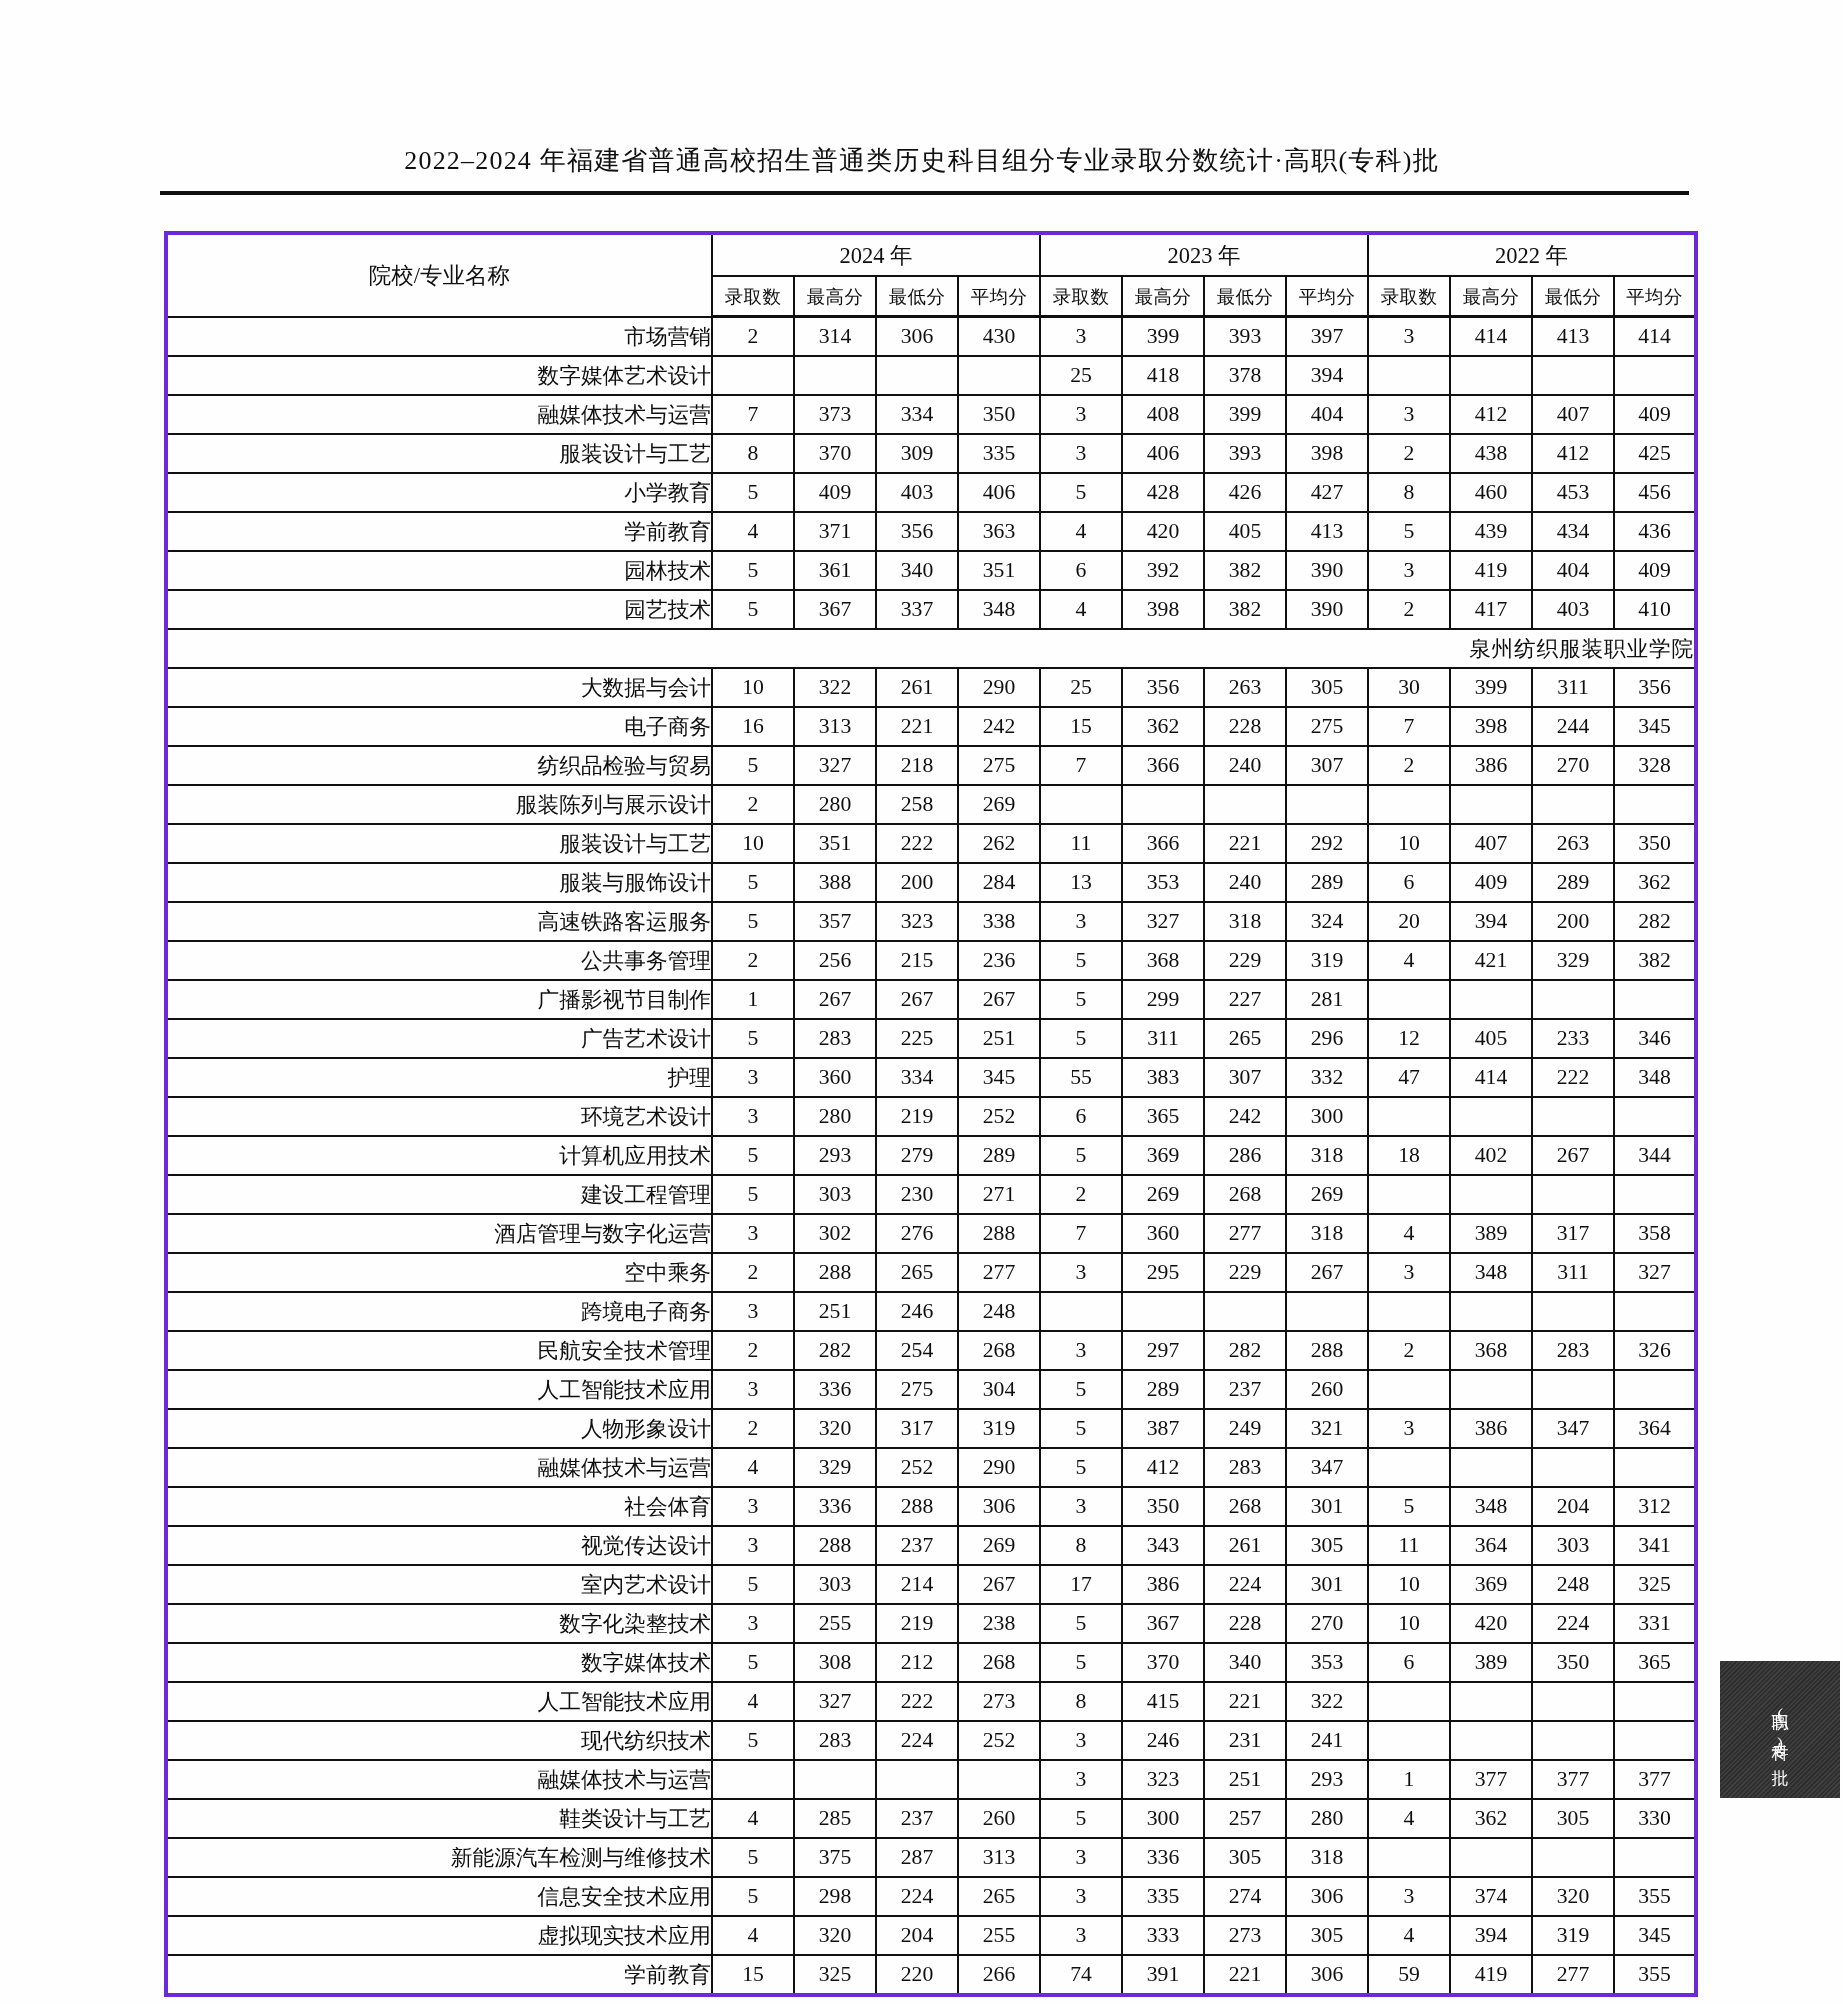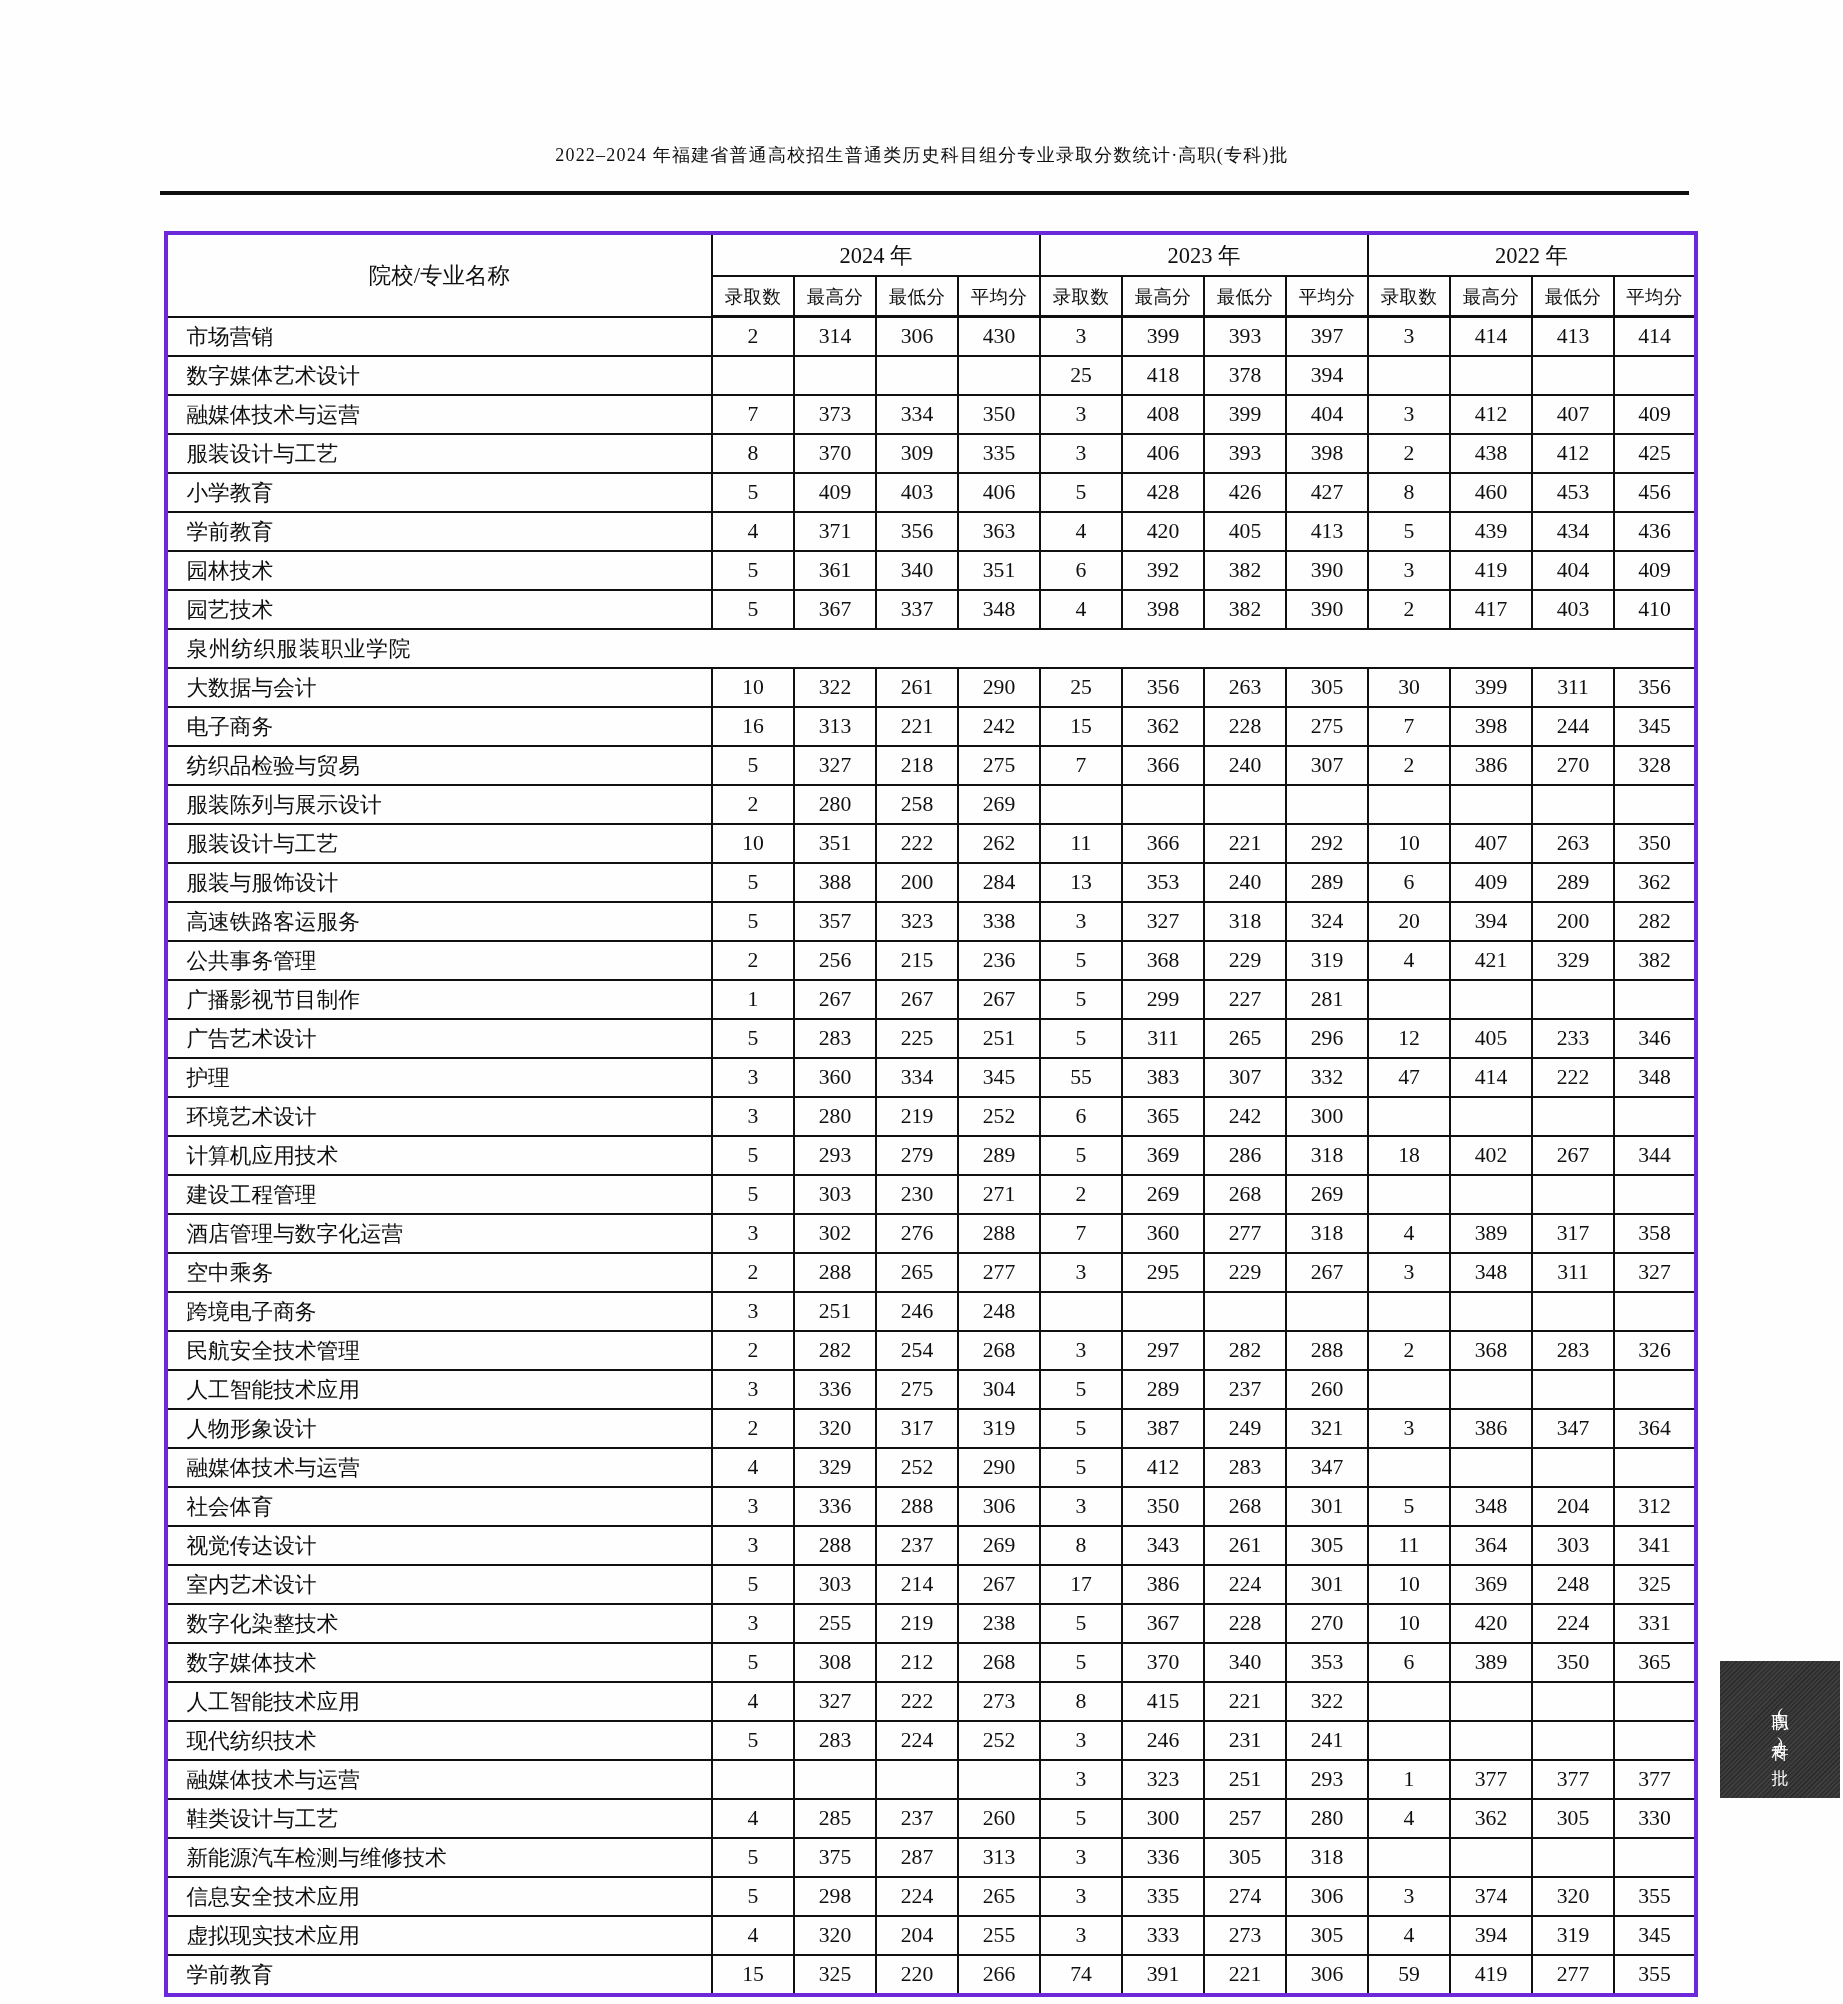--- a/index.html
+++ b/index.html
@@ -15,21 +15,21 @@
     font-family: "Liberation Serif", "DejaVu Serif", serif;
     color: #0f0f0f;
     overflow: hidden;
   }
   .doc-title {
     position: absolute;
     top: 143px;
     left: 0;
     width: 100%;
     text-align: center;
-    font-size: 18px;
+    font-size: 26px;
     letter-spacing: 1.2px;
     white-space: nowrap;
     font-weight: normal;
   }
   .title-rule {
     position: absolute;
     left: 160px;
     top: 191px;
     width: 1529px;
     height: 4.4px;
@@ -62,21 +62,21 @@
   thead th.name-h    { font-size: 22.5px; }
   thead tr.r-sub th  {
     height: 38px;
     font-size: 18.4px;
     border-bottom: 3.6px solid #0f0f0f;
     letter-spacing: 0.4px;
     margin-top: 12px;
   }
   tbody td { height: 37px; }
   tbody td.name {
-    text-align: left;
+    text-align: right;
     padding-left: 18.4px;
     white-space: nowrap;
   }
   tbody tr.section-row td {
     font-weight: normal;
     letter-spacing: 0.8px;
   }
   .side-tab {
     position: absolute;
     left: 1720px;

